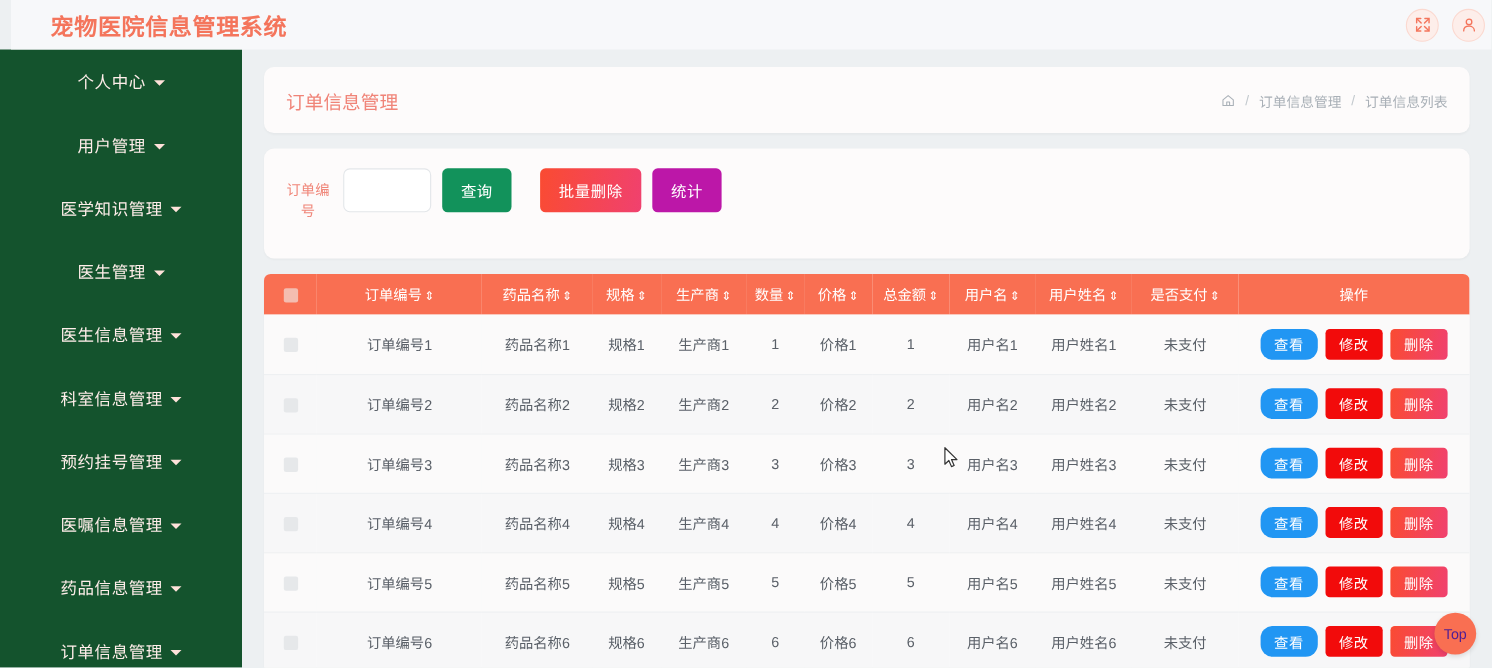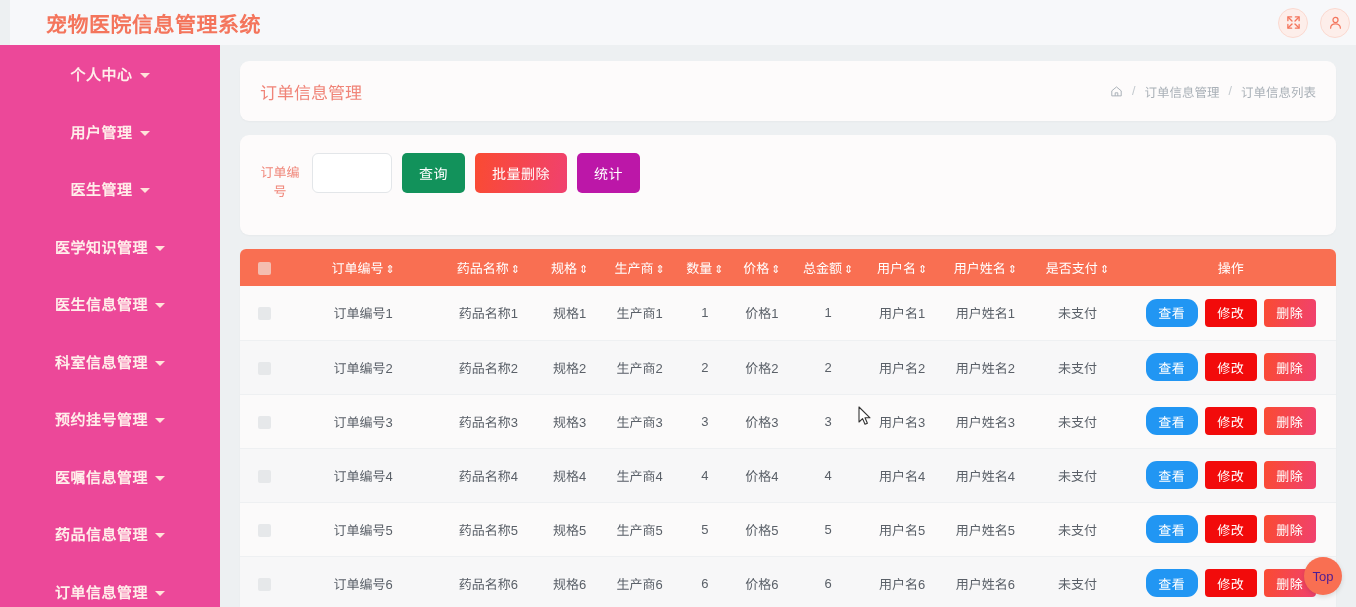--- a/index.html
+++ b/index.html
@@ -46,24 +46,23 @@
     border: 1px solid #fbd9d0;
     display: flex; align-items: center; justify-content: center;
     cursor: pointer;
   }
   .circ-btn svg { display: block; }
 
   
   .sidebar {
     position: absolute; left: 0; top: 45px;
     width: 220px; height: 562px;
-    background: #ec4899;
+    background: #14532d;
     overflow: hidden;
     z-index: 4;
-    font-weight: bold;
   }
   .menu-item {
     height: 57.5px;
     display: flex; align-items: center; justify-content: center;
     color: #ffeeea;
     font-size: 15px;
     cursor: pointer;
     user-select: none;
     letter-spacing: .5px;
     white-space: nowrap;
@@ -150,21 +149,21 @@
     border-radius: 5px;
     color: #fff;
     font-size: 14px;
     padding: 8px 17px;
     cursor: pointer;
     font-family: inherit;
     white-space: nowrap;
     letter-spacing: .5px;
   }
   .btn-query   { background: #12925b; }
-  .btn-bulkdel { background: linear-gradient(100deg, #fa4b32 0%, #f0416f 100%); }
+  .btn-bulkdel { background: linear-gradient(100deg, #fa4b32 0%, #f0416f 100%); margin-left: 16px; }
   .btn-stat    { background: #bc17a8; }
 
   
   .table-card {
     margin: 14px 20px 0 20px;
     background: #fdfbfb;
     border-radius: 6px;
     overflow: hidden;
     box-shadow: 0 1px 2px rgba(0,0,0,.03);
   }
@@ -291,25 +290,25 @@
   <nav class="sidebar">
     <div class="menu-item">
       <span>个人中心</span>
         <i class="caret"></i>
     </div>
     <div class="menu-item">
       <span>用户管理</span>
         <i class="caret"></i>
     </div>
     <div class="menu-item">
+      <span>医学知识管理</span>
+        <i class="caret"></i>
+    </div>
+    <div class="menu-item">
       <span>医生管理</span>
-        <i class="caret"></i>
-    </div>
-    <div class="menu-item">
-      <span>医学知识管理</span>
         <i class="caret"></i>
     </div>
     <div class="menu-item">
       <span>医生信息管理</span>
         <i class="caret"></i>
     </div>
     <div class="menu-item">
       <span>科室信息管理</span>
         <i class="caret"></i>
     </div>

